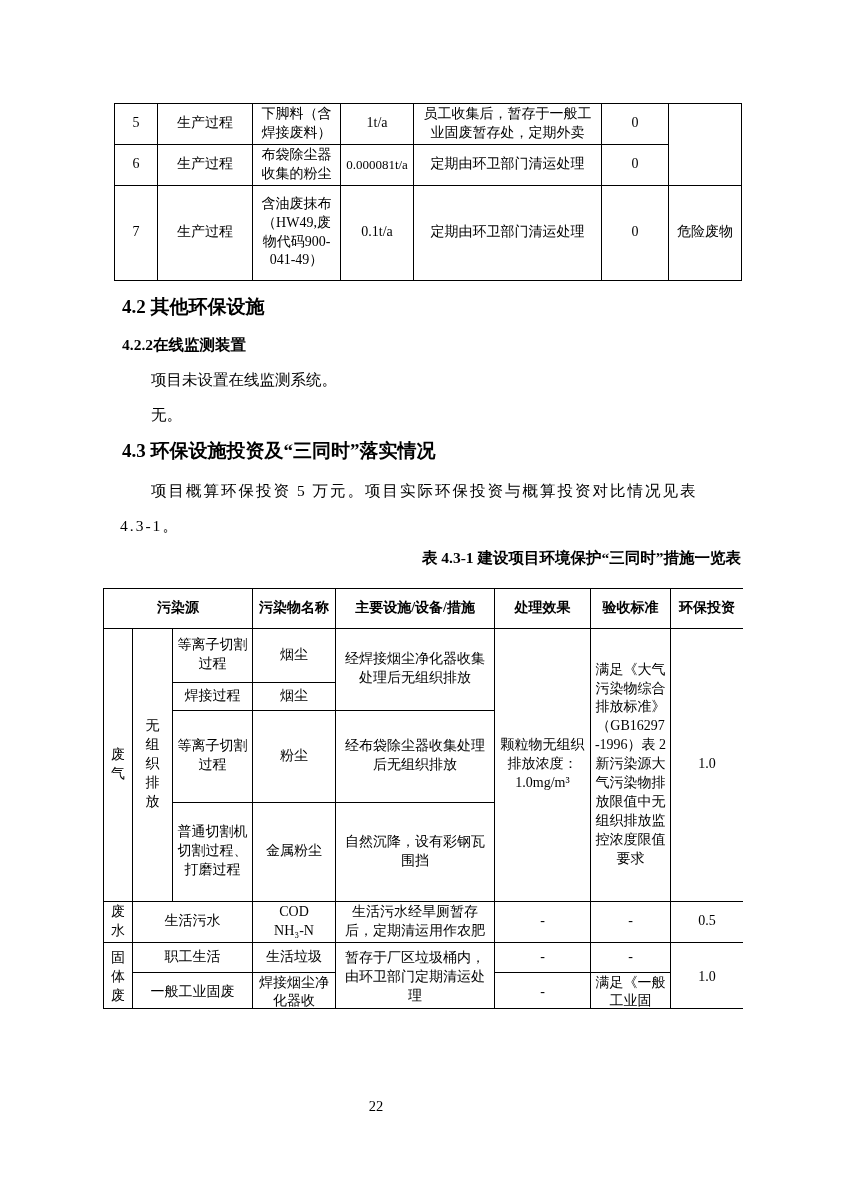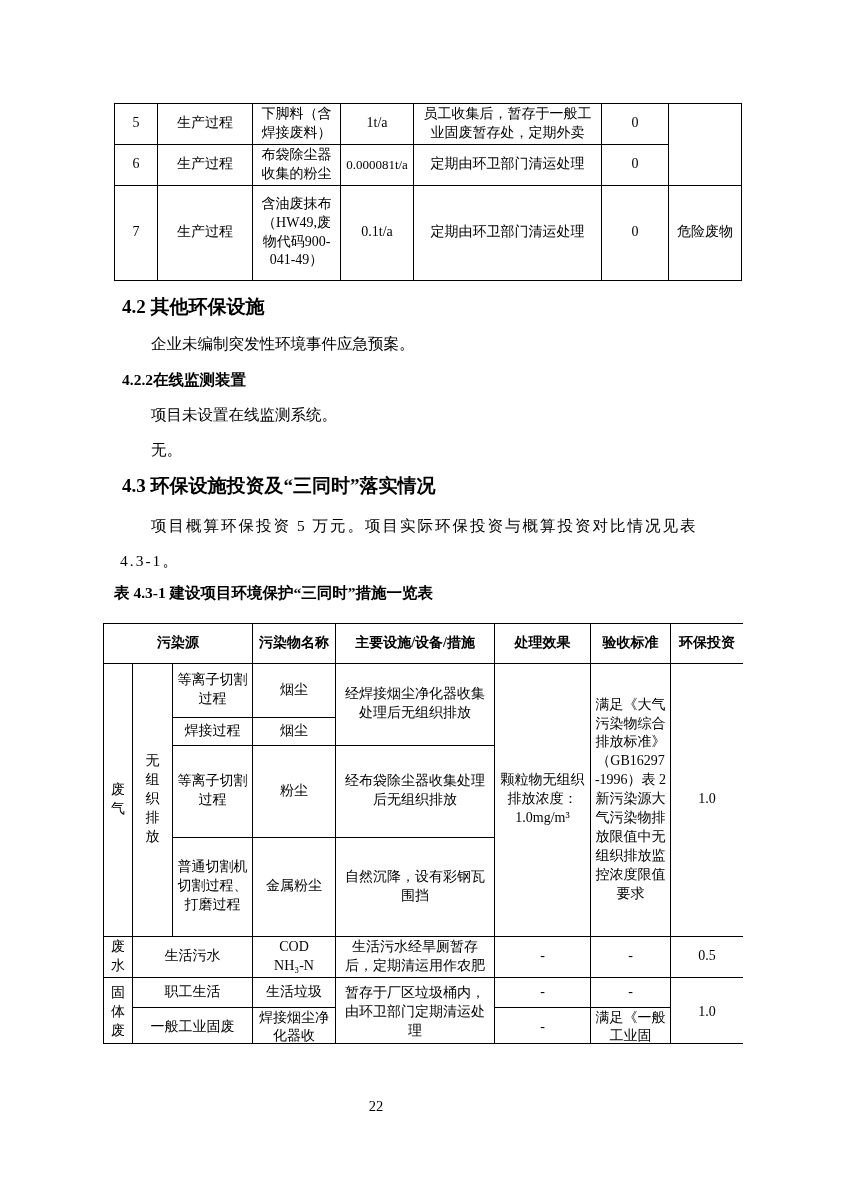--- a/index.html
+++ b/index.html
@@ -22,21 +22,21 @@
   .t-top tr.r40 { height:40px; }
   .t-top tr.r95 { height:95px; }
   .t-top td.num { font-size:13px; }
 
   
   .h2 { font-size:19px; font-weight:bold; margin:14px 0 0 8px; line-height:24px; }
   .h2.s43 { margin-top:13px; line-height:26px; }
   .h3 { font-size:15.5px; font-weight:bold; margin:16px 0 0 8px; line-height:20px; }
   .p  { font-size:15.5px; margin:14px 0 0 6px; text-indent:2em; line-height:21px; white-space:pre-line; }
   .p.wide { line-height:35px; letter-spacing:2px; margin-top:9px; }
-  .caption { font-size:15.5px; font-weight:bold; text-align:left; margin:4px 0 8px 0; line-height:22px; }
+  .caption { font-size:15.5px; font-weight:bold; text-align:right; margin:4px 0 8px 0; line-height:22px; }
 
   
   .t-wrap { margin:19px 0 0 -11px; width:640px; height:420px; overflow:hidden; border-bottom:1.5px solid #000; }
   .t-bot { width:640px; }
   .t-bot td.hd { font-weight:bold; }
   .t-bot tr.rh  { height:40px; }
   .t-bot tr.r1  { height:54px; }
   .t-bot tr.r2  { height:28px; }
   .t-bot tr.r3  { height:92px; }
   .t-bot tr.r4  { height:99px; }
@@ -87,21 +87,20 @@
         <td>含油废抹布（HW49,废物代码900-041-49）</td>
         <td>0.1t/a</td>
         <td>定期由环卫部门清运处理</td>
         <td>0</td>
         <td>危险废物</td>
       </tr>
     </tbody>
       </table>
 
     <div class="h2">4.2 其他环保设施</div>
-    <div class="p">企业未编制突发性环境事件应急预案。</div>
     <div class="h3">4.2.2在线监测装置</div>
     <div class="p">项目未设置在线监测系统。</div>
     <div class="p">无。</div>
 
     <div class="h2 s43">4.3 环保设施投资及“三同时”落实情况</div>
     <div class="p wide">项目概算环保投资 5 万元。项目实际环保投资与概算投资对比情况见表
 4.3-1。</div>
 
     <div class="caption">表 4.3-1   建设项目环境保护“三同时”措施一览表</div>
 

